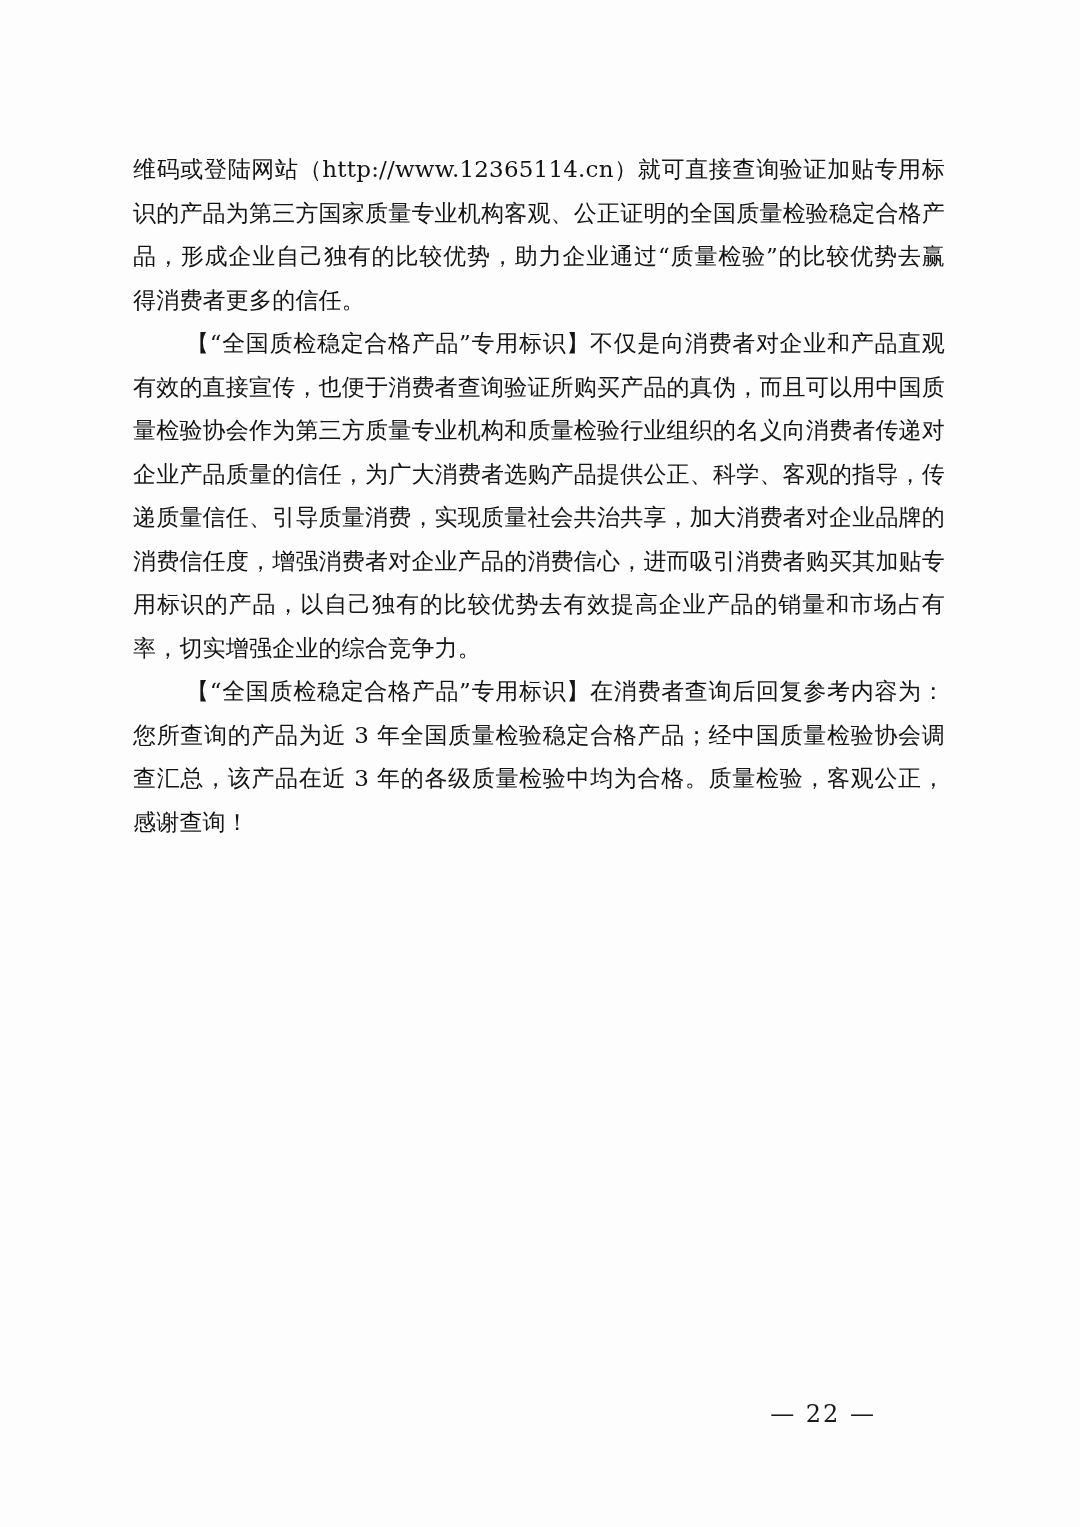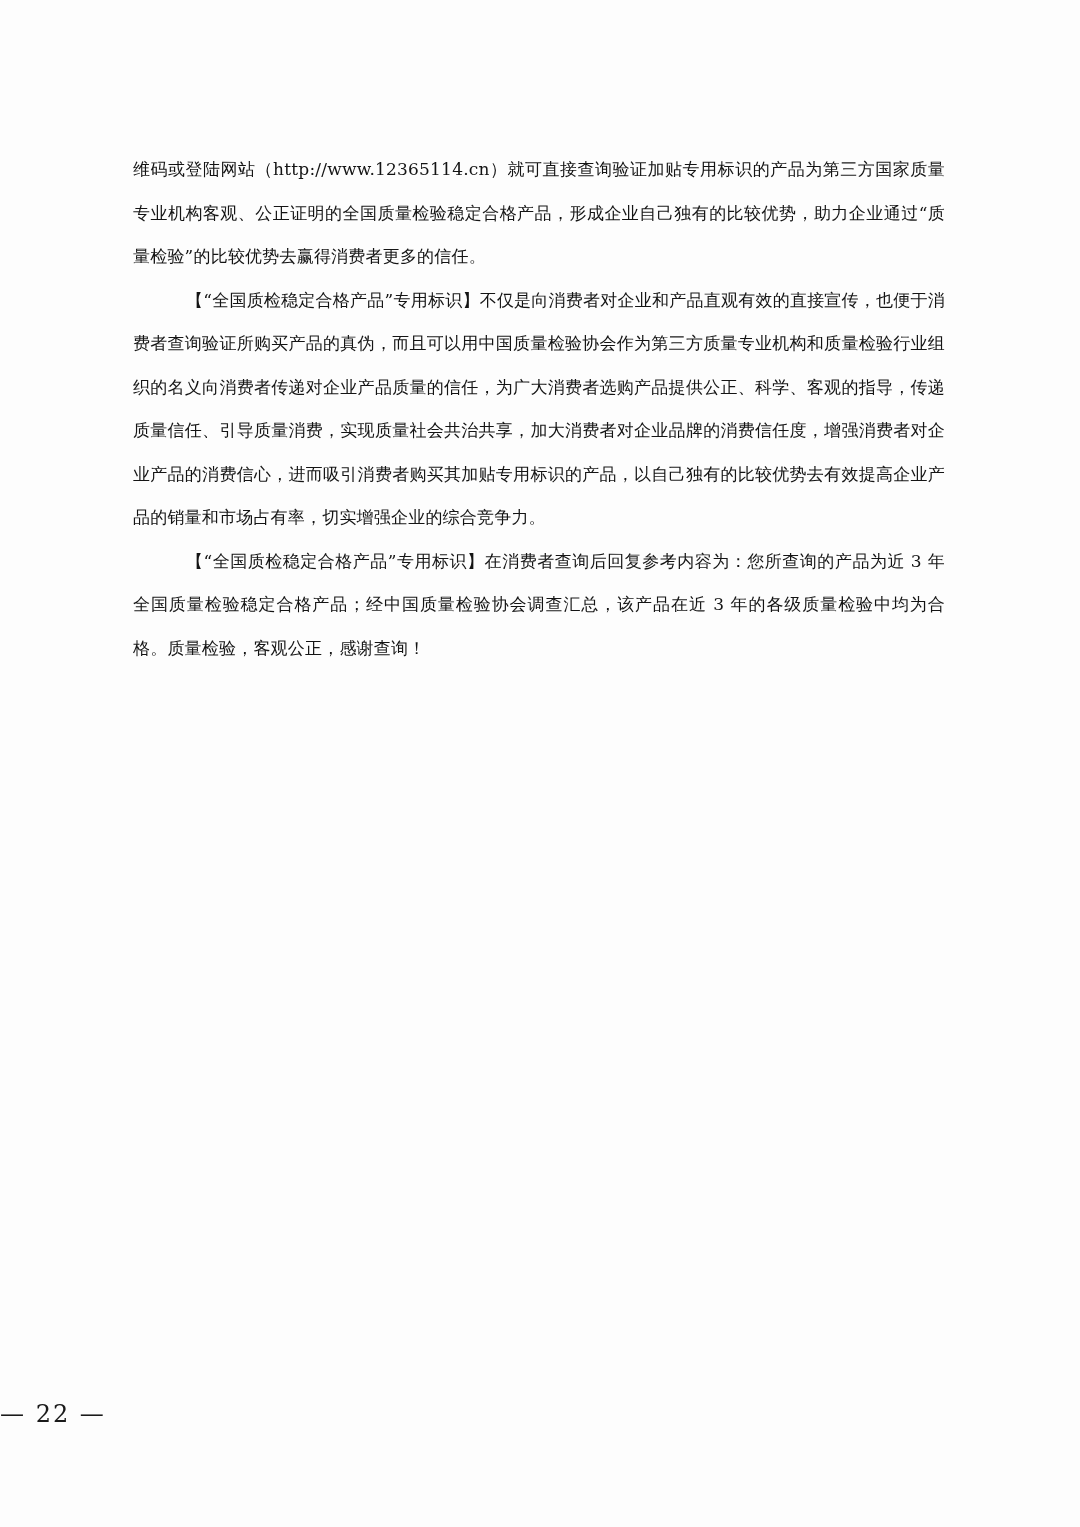--- a/index.html
+++ b/index.html
@@ -23,37 +23,37 @@
     height: 1527px;
     background: #fdfdfd;
   }
   .content {
     position: absolute;
     left: 133px;
     top: 148px;
     width: 812px;
   }
   .para {
-    font-size: 17px;
+    font-size: 23px;
     line-height: 43.5px;
     text-align: justify;
     text-justify: inter-ideograph;
     margin: 0 0 0 0;
     letter-spacing: 0.2px;
     font-family: "DejaVu Serif", "Liberation Serif", serif;
   }
   .para.indent {
     text-indent: 53px;
   }
   .page-number {
     position: absolute;
     left: 0;
     top: 1400px;
     width: 876px;
-    text-align: left;
+    text-align: right;
     font-size: 24px;
     letter-spacing: 2px;
     color: #1a1a1a;
     font-family: "DejaVu Serif", "Liberation Serif", serif;
   }
 </style>
 </head>
 <body>
 
 <div class="page">

